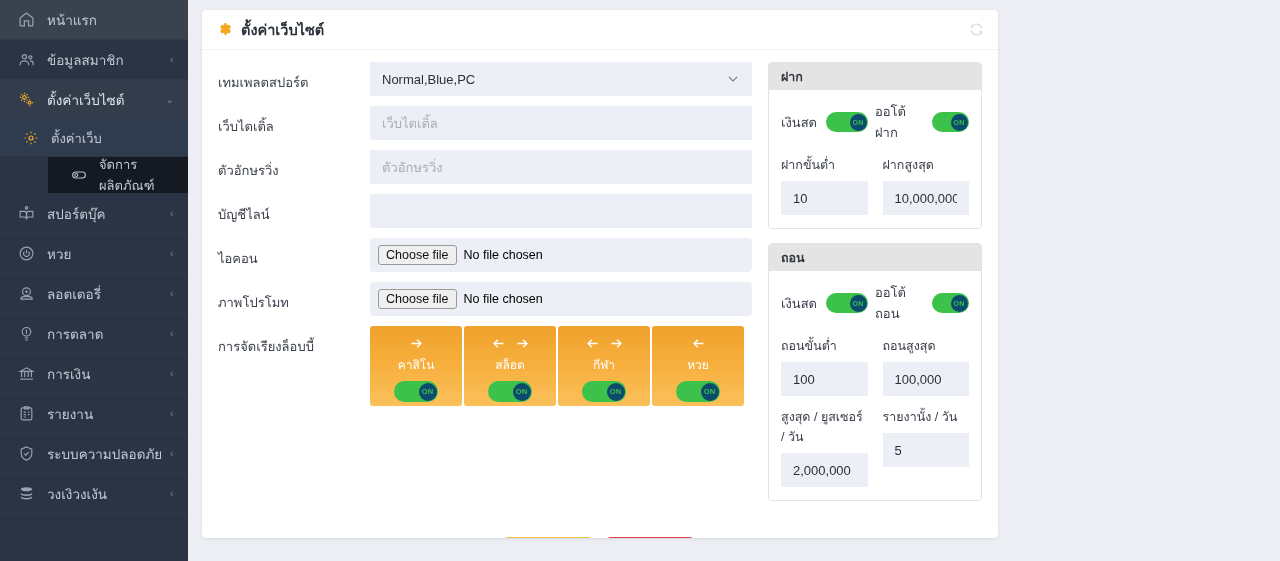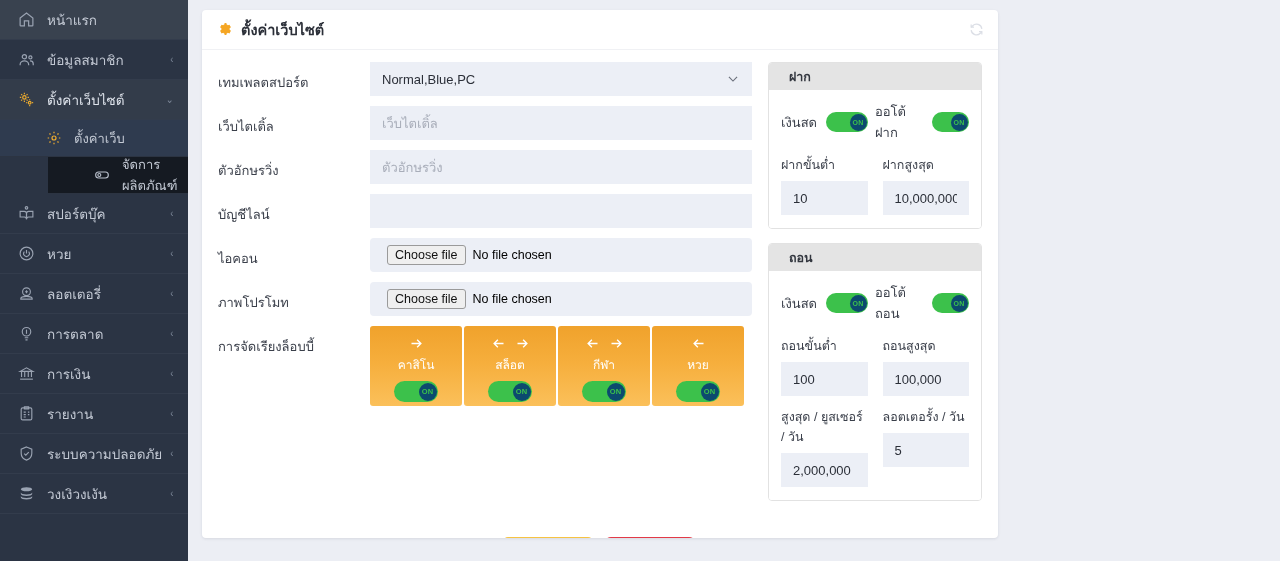--- a/index.html
+++ b/index.html
@@ -37,21 +37,21 @@
   .nav-item .lbl { flex: 1; white-space: nowrap; overflow: hidden; }
   .nav-item .caret {
     color: #7c8798; font-size: 11px; line-height: 1;
     transform: scaleX(0.85);
   }
   .nav-item.expanded .ico { color: #f0ad2e; }
   .nav-item.expanded .lbl { color: #dfe4ec; }
 
   .sub-item {
     display: flex; align-items: center;
-    height: 37px; padding: 0 14px 0 44px;
+    height: 37px; padding: 0 14px 0 21px;
     color: #c3c9d4; font-size: 13px;
     cursor: pointer; border-bottom: 1px solid #2c3442;
     flex: 0 0 auto;
   }
   .sub-item .ico {
     width: 20px; height: 20px; margin-right: 10px;
     display: flex; align-items: center; justify-content: center;
     flex: 0 0 20px; color: #b9c0cc;
   }
   .sub-item .ico svg { width: 16px; height: 16px; display: block; }
@@ -99,21 +99,21 @@
   }
   .inp::placeholder { color: #a8adb9; }
   .sel-wrap { position: relative; }
   .sel-wrap .chev {
     position: absolute; right: 12px; top: 50%; transform: translateY(-50%);
     color: #6b707c; pointer-events: none; display: flex;
   }
   .sel-wrap .chev svg { width: 14px; height: 14px; display: block; }
   .filebox {
     width: 100%; height: 34px; border-radius: 4px; background: #eceff6;
-    display: flex; align-items: center; padding: 0 17px; gap: 7px;
+    display: flex; align-items: center; padding: 0 8px; gap: 7px;
   }
   .filebtn {
     background: #efefef; border: 1px solid #9a9a9a; border-radius: 3px;
     font-size: 12.5px; color: #111; padding: 2px 7px;
     font-family: inherit; cursor: pointer;
   }
   .filetxt { font-size: 12.5px; color: #000000; }
 
   
   .tiles { display: flex; gap: 2px; }
@@ -141,21 +141,21 @@
     font-size: 7.5px; font-weight: 700; color: #3cc14b; letter-spacing: .2px;
   }
 
   
   .panel {
     border: 1px solid #e2e2e2; border-radius: 4px;
     margin-bottom: 14px; overflow: hidden;
   }
   .panel-head {
     background: #e4e4e4; height: 27px; display: flex; align-items: center;
-    padding: 0 20px; font-size: 12.5px; color: #33373f; font-weight: 600;
+    padding: 0 12px; font-size: 12.5px; color: #33373f; font-weight: 600;
   }
   .panel-body { padding: 11px 12px 13px 12px; background: #fff; }
   .tgl-row { display: flex; align-items: center; margin-bottom: 12px; }
   .tgl-cell { display: flex; align-items: center; width: 50%; }
   .tgl-cell .tl {
     font-size: 13px; color: #3a3f4a; margin-right: 9px;
   }
   .tgl.sm { width: 42px; height: 20px; margin-top: 0; border-radius: 10px; }
   .tgl.sm .knob { width: 17px; height: 17px; right: 1.5px; top: 1.5px; font-size: 7px; }
   .grid2 { display: flex; gap: 15px; }
@@ -550,21 +550,21 @@
                   <div class="glabel">ถอนสูงสุด</div>
                   <input class="inp" value="100,000" style="">
                 </div>
               </div>
               <div class="grid2 mt10">
                 <div class="gcell">
                   <div class="glabel">สูงสุด / ยูสเซอร์ / วัน</div>
                   <input class="inp" value="2,000,000" style="">
                 </div>
                 <div class="gcell">
-                  <div class="glabel">ลอตเตอรั้ง / วัน</div>
+                  <div class="glabel">รายงานั้ง / วัน</div>
                   <input class="inp" value="5" style="">
                 </div>
               </div>
             </div>
           </div>
 
         </div>
       </div>
 
       <div class="actions">

